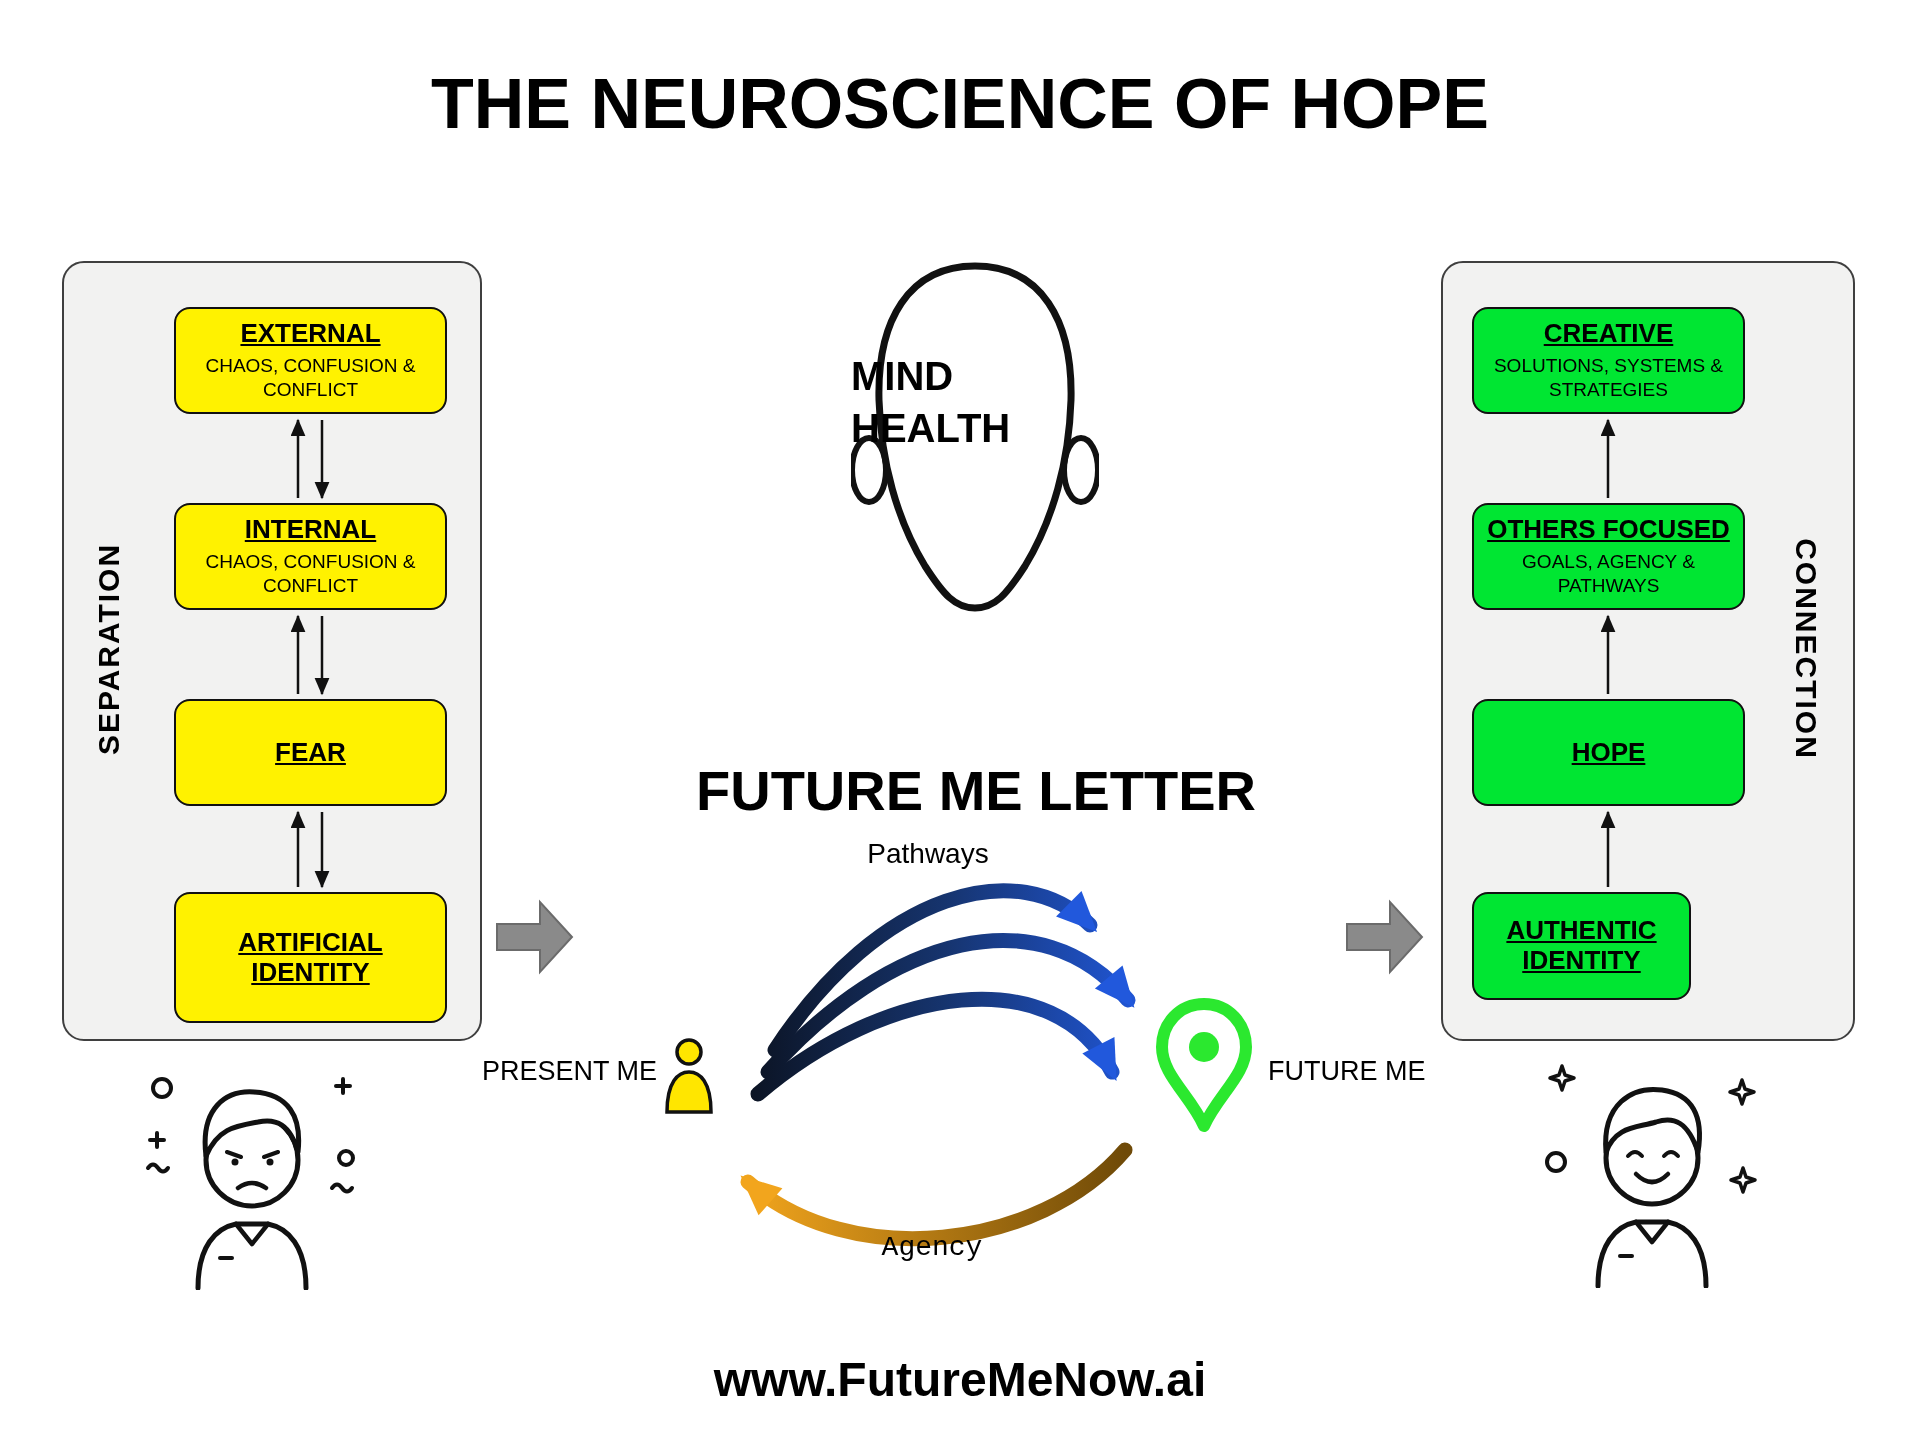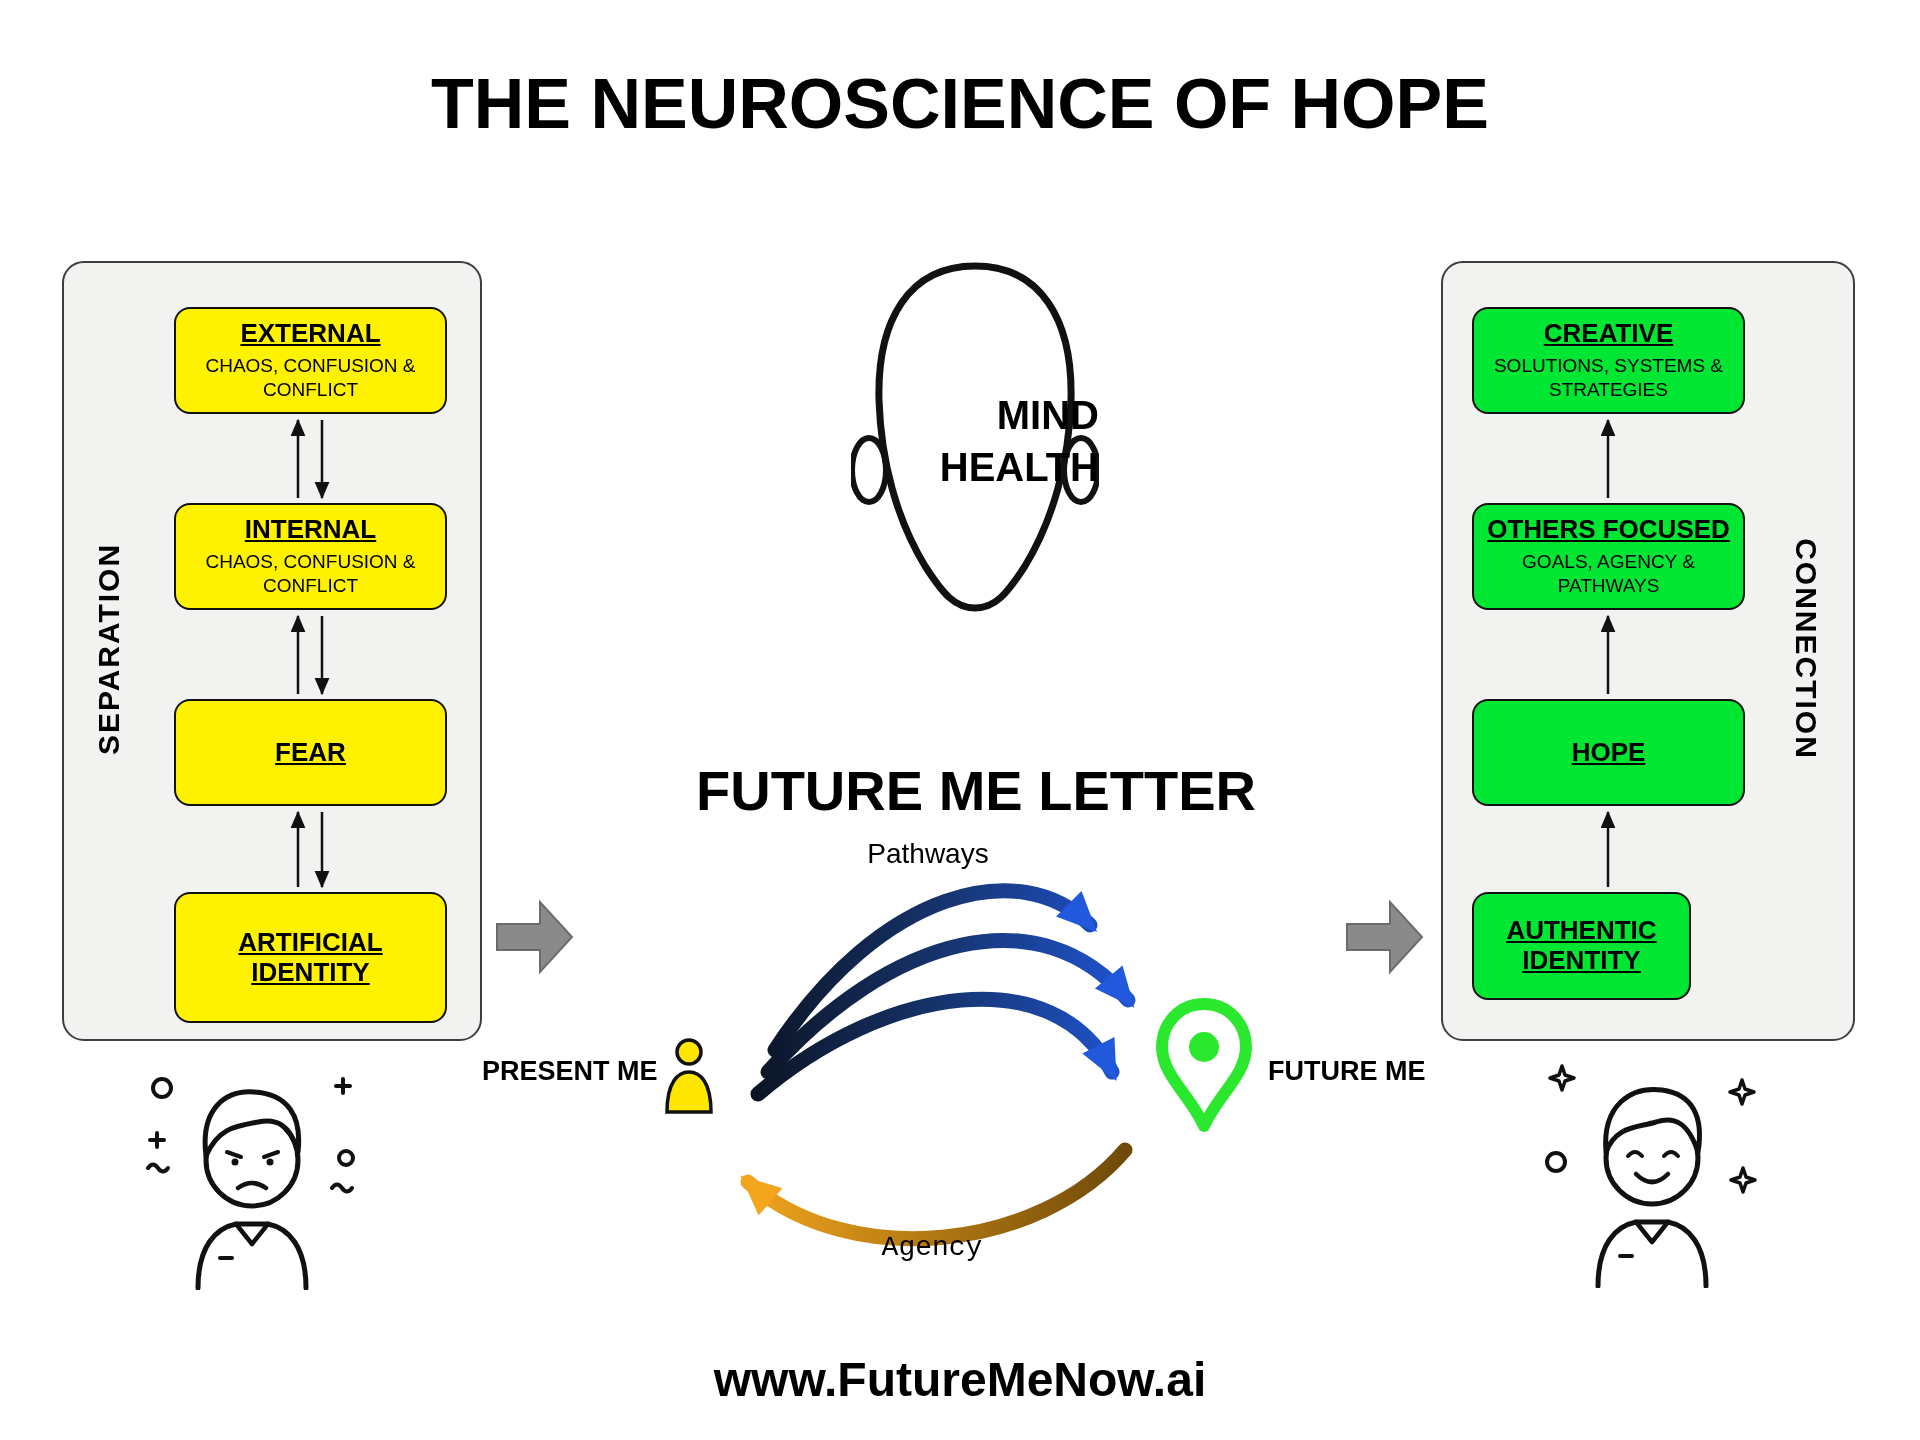--- a/index.html
+++ b/index.html
@@ -15,26 +15,26 @@
   .vlabel.sep{left:109px;top:649px;transform:translate(-50%,-50%) rotate(-90deg);}
   .vlabel.con{left:1806px;top:649px;transform:translate(-50%,-50%) rotate(90deg);}
   .box{position:absolute;border:2.5px solid #111;border-radius:16px;display:flex;
        flex-direction:column;align-items:center;justify-content:center;text-align:center;
        padding:14px 10px;box-sizing:border-box;}
   .box.yellow{background:#FFF200;}
   .box.green{background:#00E632;}
   .box-title{font-weight:700;font-size:26px;text-decoration:underline;line-height:1.15;}
   .box-sub{font-size:19px;font-weight:400;margin-top:5px;line-height:1.25;}
   .box-sub:empty{display:none;}
-  .mind-text{position:absolute;left:851px;top:350px;width:248px;text-align:right;
-             font-weight:800;font-size:40px;line-height:1.3;margin-top:39px;}
+  .mind-text{position:absolute;left:851px;top:350px;width:248px;text-align:left;
+             font-weight:800;font-size:40px;line-height:1.3;}
   .center-heading{position:absolute;top:742px;left:0;width:100%;text-align:center;
                   font-size:56px;font-weight:800;margin:16px;}
   .small-label{position:absolute;font-size:28px;font-weight:400;}
-  .me-label{position:absolute;font-size:27px;font-weight:700;}
+  .me-label{position:absolute;font-size:27px;font-weight:400;}
   .website{position:absolute;top:1352px;left:0;width:100%;text-align:center;
            font-size:48px;font-weight:800;}
   .overlay{position:absolute;left:0;top:0;pointer-events:none;}
 </style>
 </head>
 <body>
 
 <div class="canvas">
 
   <h1 class="title">THE NEUROSCIENCE OF HOPE</h1>

